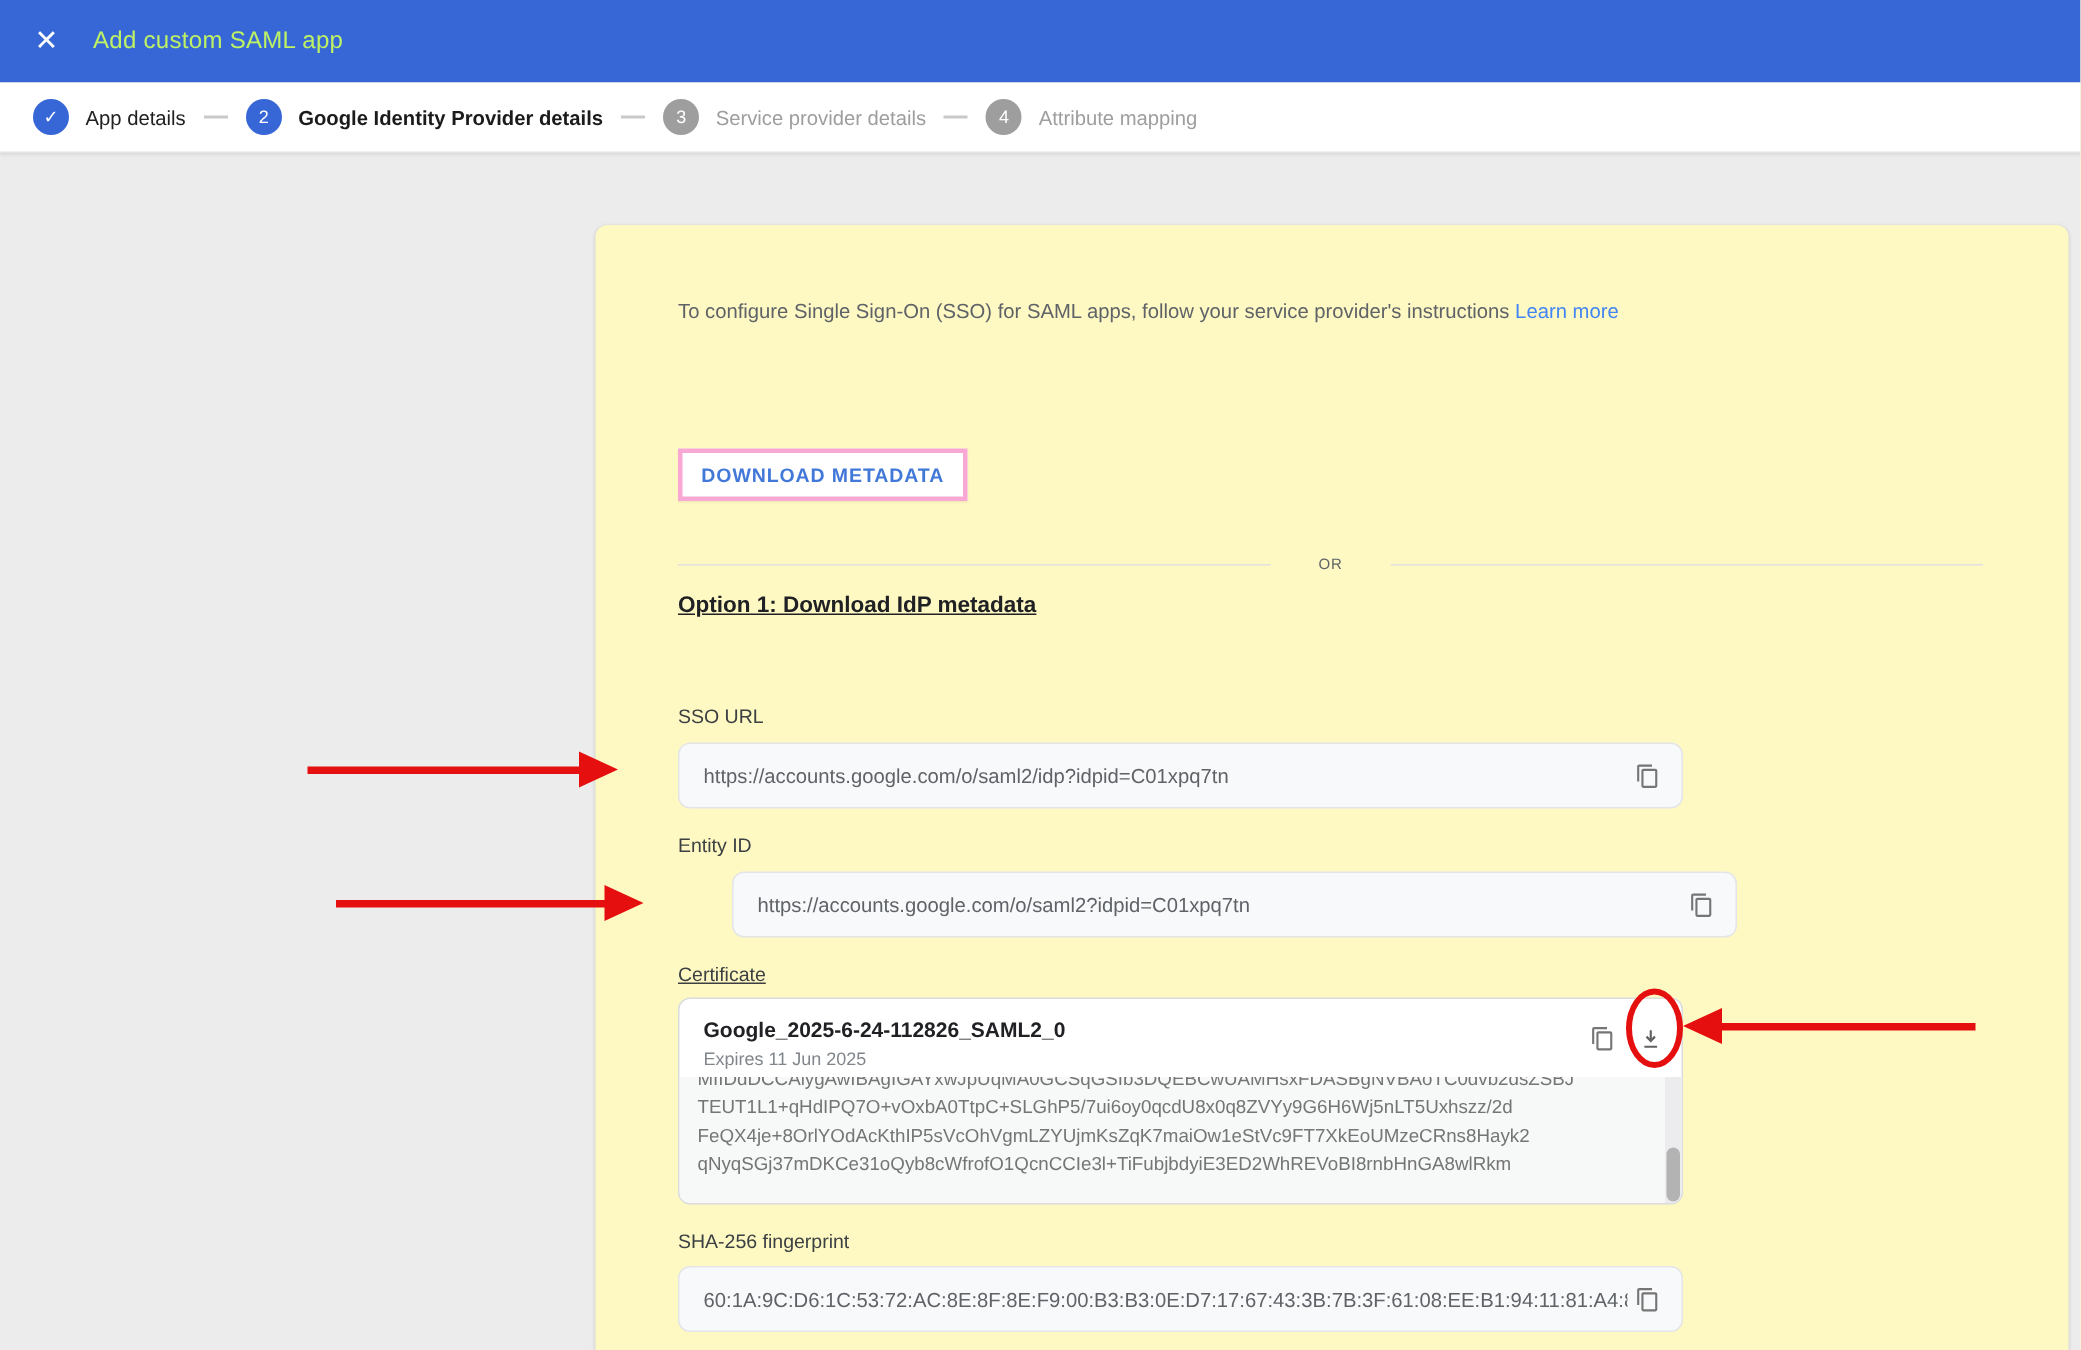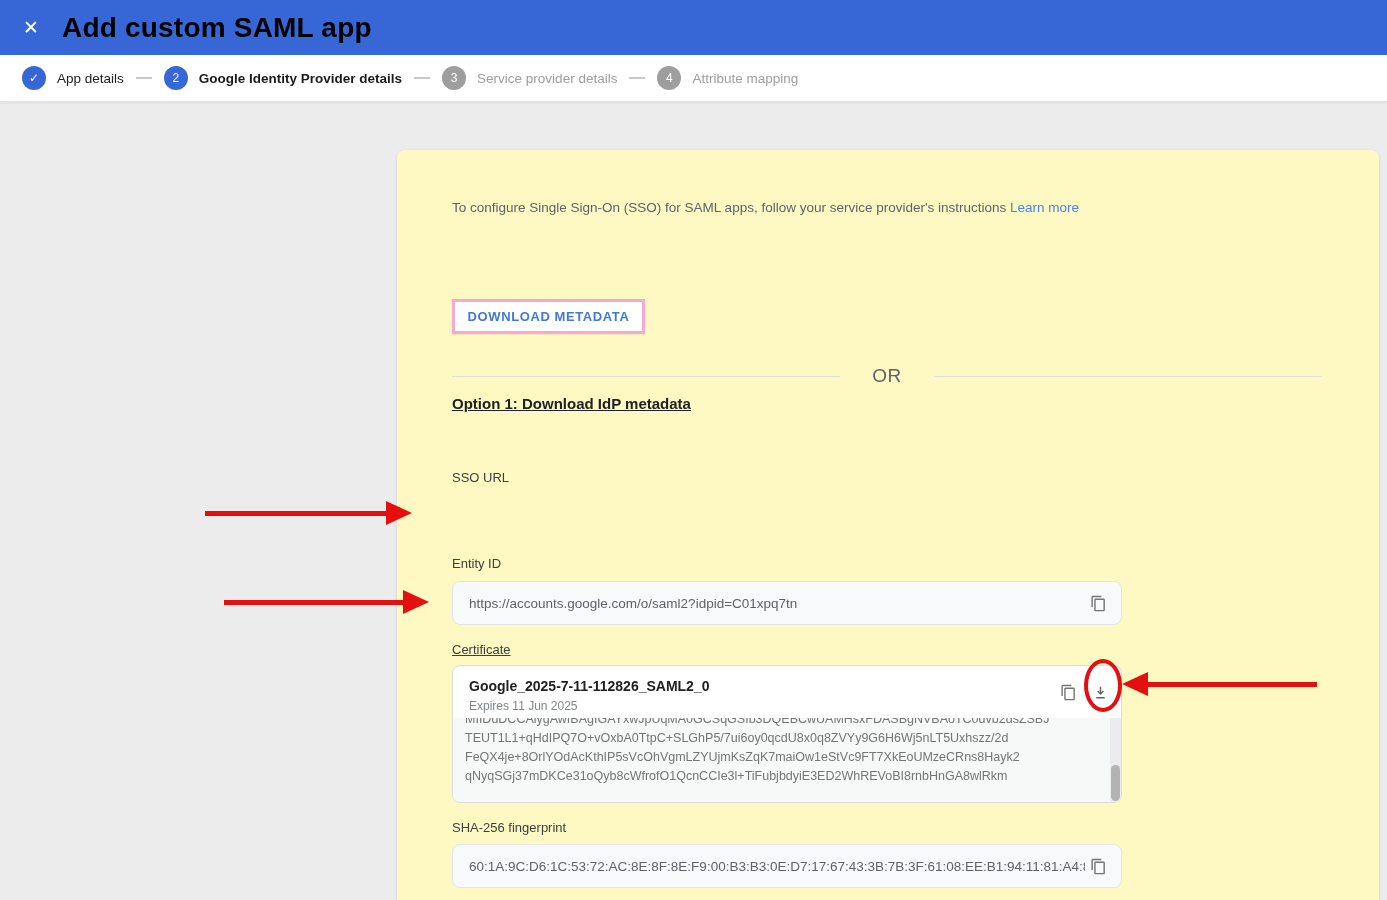--- a/index.html
+++ b/index.html
@@ -3,21 +3,21 @@
 <meta charset="utf-8">
 <style>
   * { margin:0; padding:0; box-sizing:border-box; }
   html,body { width:1387px; height:900px; }
   body { font-family:"Liberation Sans","DejaVu Sans",sans-serif; background:#ececec; overflow:hidden; }
   #stage { position:relative; width:1387px; height:900px; }
 
   
   .appbar { position:absolute; left:0; top:0; width:1387px; height:55px; background:#3767d6; display:flex; align-items:center; }
   .appbar .close { width:22px; height:22px; margin-left:20px; color:#ffffff; font-size:19px; line-height:22px; text-align:center; cursor:pointer; }
-  .appbar .title { color:#000000; font-size:28px; font-weight:700; margin-left:20px; letter-spacing:.2px; }
+  .appbar .title { color:#bef264; font-size:16px; font-weight:400; margin-left:20px; letter-spacing:.2px; }
 
   
   .stepper { position:absolute; left:0; top:55px; width:1387px; height:47px; background:#ffffff; border-bottom:1px solid #e4e4e4; box-shadow:0 1px 2px rgba(0,0,0,.08); display:flex; align-items:center; padding-left:22px; }
   .step { display:flex; align-items:center; }
   .step .circle { width:24px; height:24px; border-radius:50%; color:#fff; font-size:12px; display:flex; align-items:center; justify-content:center; }
   .step .circle.blue { background:#3767d6; }
   .step .circle.gray { background:#9e9e9e; }
   .step .lbl { margin-left:11px; font-size:13.5px; color:#212121; }
   .step .lbl.bold { font-weight:bold; color:#1b1b1b; }
   .step .lbl.dim { color:#9e9e9e;text-align:right; }
@@ -29,21 +29,21 @@
 
   .intro { left:55px; top:50px; font-size:13.5px; color:#5f6368; }
   .intro a { color:#4285f4; text-decoration:none; cursor:pointer; }
 
   .h-opt { left:55px; font-size:15px; font-weight:bold; color:#202124;text-decoration:underline; }
 
   .btn-outline { left:55px; top:149px; width:193px; height:35px; background:#ffffff; border:3px solid #f9a8d4; border-radius:0; color:#4279d8; font-size:13px; font-weight:bold; letter-spacing:.6px; display:flex; align-items:center; justify-content:center; cursor:pointer; box-shadow:0 1px 1px rgba(0,0,0,.05); }
 
   .or-row { left:55px; top:216px; width:870px; height:20px; display:flex; align-items:center; }
   .or-row .line { flex:1; height:1px; background:#e0e0e0; }
-  .or-row .or { margin:0 32px; font-size:19px; color:#5f6368; letter-spacing:.5px; }
+  .or-row .or { margin:0 32px; font-size:10px; color:#5f6368; letter-spacing:.5px; }
 
   .f-label { left:55px; font-size:13px; color:#3c4043; }
 
   .field { left:55px; width:670px; height:44px; background:#f8f9fa; border:1px solid #e3e5e8; border-radius:8px; display:flex; align-items:center; }
   .field .val { margin-left:16px; font-size:13.5px; color:#5f6368; white-space:nowrap; overflow:hidden; flex:1; }
   .icon-btn { width:26px; height:26px; display:flex; align-items:center; justify-content:center; cursor:pointer; flex:0 0 auto; }
   .field .icon-btn { margin-right:10px; }
   .icon-btn svg { display:block; }
 
   
@@ -109,36 +109,46 @@
     <div class="abs btn-outline">DOWNLOAD METADATA</div>
 
     <div class="abs or-row">
       <div class="line"></div>
       <div class="or">OR</div>
       <div class="line"></div>
     </div>
 
 
     <div class="abs f-label" style="top:320px;">SSO URL</div>
+    <div class="abs field" style="top:345px;">
+      <div class="val">https://accounts.google.com/o/saml2/idp?idpid=C01xpq7tn</div>
+      <div class="icon-btn">
+        <span>
+          <svg width="17" height="17" viewBox="0 0 24 24" fill="#757575">
+              <path d="M16 1H4c-1.1 0-2 .9-2 2v14h2V3h12V1zm3 4H8c-1.1 0-2 .9-2 2v14c0 1.1.9 2 2 2h11c1.1 0 2-.9 2-2V7c0-1.1-.9-2-2-2zm0 16H8V7h11v14z"></path>
+            </svg>
+        </span>
+      </div>
+    </div>
 
     <div class="abs f-label" style="top:406px;">Entity ID</div>
-    <div class="abs field" style="top:431px;">
+    <div class="abs field" style="top:431px;margin-left:36px;">
       <div class="val">https://accounts.google.com/o/saml2?idpid=C01xpq7tn</div>
       <div class="icon-btn">
         <span>
           <svg width="17" height="17" viewBox="0 0 24 24" fill="#757575">
               <path d="M16 1H4c-1.1 0-2 .9-2 2v14h2V3h12V1zm3 4H8c-1.1 0-2 .9-2 2v14c0 1.1.9 2 2 2h11c1.1 0 2-.9 2-2V7c0-1.1-.9-2-2-2zm0 16H8V7h11v14z"></path>
             </svg>
         </span>
       </div>
     </div>
 
     <div class="abs f-label" style="top:492px;text-decoration:underline;">Certificate</div>
     <div class="abs cert">
-      <div class="name">Google_2025-7-11-112826_SAML2_0</div>
+      <div class="name">Google_2025-6-24-112826_SAML2_0</div>
       <div class="expires">Expires 11 Jun 2025</div>
       <div class="icon-btn copy">
         <span>
           <svg width="17" height="17" viewBox="0 0 24 24" fill="#757575">
               <path d="M16 1H4c-1.1 0-2 .9-2 2v14h2V3h12V1zm3 4H8c-1.1 0-2 .9-2 2v14c0 1.1.9 2 2 2h11c1.1 0 2-.9 2-2V7c0-1.1-.9-2-2-2zm0 16H8V7h11v14z"></path>
             </svg>
         </span>
       </div>
       <div class="icon-btn dl">
         <span>

